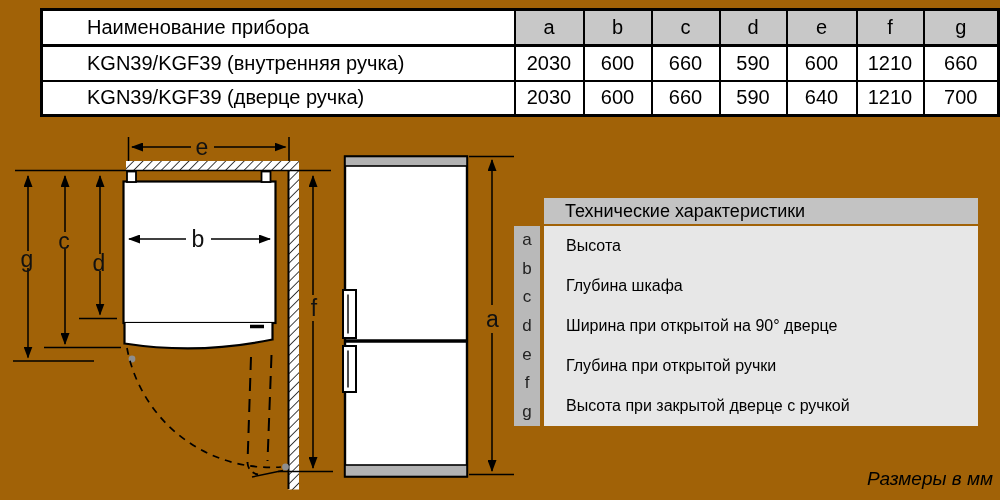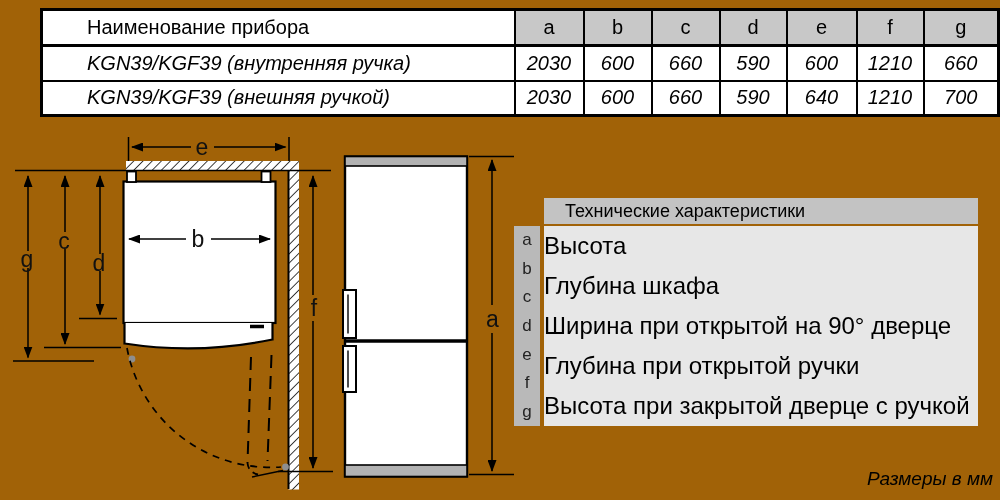--- a/index.html
+++ b/index.html
@@ -12,21 +12,21 @@
     position:absolute; left:40px; top:8px; width:957px;
     border-collapse:collapse; table-layout:fixed;
     font-size:20px; color:#000; background:#fff;
     border:3px solid #000;
   }
   .spec-table th, .spec-table td {
     border:2px solid #000; text-align:center; font-weight:400;
     padding:0; overflow:hidden; white-space:nowrap;
   }
   .spec-table thead tr { height:36px; }
-  .spec-table tbody tr { height:35px;font-style:italic; }
+  .spec-table tbody tr { height:35px; }
   .spec-table thead th { border-bottom:3px solid #000; }
   .spec-table .name-cell { text-align:left; padding-left:44px; }
   .spec-table thead .letter-cell { background:#c8c8c8; }
 
   
   .legend-title {
     position:absolute; left:544px; top:198px; width:434px; height:26px;
     background:#c3c3c3; font-size:18px; line-height:26px; padding-left:21px;
   }
   .legend-keys {
@@ -35,22 +35,22 @@
   }
   .legend-keys .key {
     flex:1; display:flex; align-items:center; justify-content:center;
     font-size:17px; color:#222;
   }
   .legend-body {
     position:absolute; left:544px; top:226px; width:434px; height:200px;
     background:#e7e7e7; display:flex; flex-direction:column;
   }
   .legend-body .lrow {
-    flex:1; display:flex; align-items:center; 
-    font-size:24px; white-space:nowrap;
+    flex:1; display:flex; align-items:center; padding-left:22px;
+    font-size:16px; white-space:nowrap;
   }
 
   
   .diagram { position:absolute; left:0; top:130px; }
   .diagram text {
     font-family:"Liberation Sans", sans-serif; font-size:23px; fill:#111;
     text-anchor:middle;
   }
 
   
@@ -93,21 +93,21 @@
         <td class="name-cell">KGN39/KGF39 (внутренняя ручка)</td>
         <td>2030</td>
         <td>600</td>
         <td>660</td>
         <td>590</td>
         <td>600</td>
         <td>1210</td>
         <td>660</td>
       </tr>
       <tr>
-        <td class="name-cell">KGN39/KGF39 (внешняя ручкой)</td>
+        <td class="name-cell">KGN39/KGF39 (дверце ручка)</td>
         <td>2030</td>
         <td>600</td>
         <td>660</td>
         <td>590</td>
         <td>640</td>
         <td>1210</td>
         <td>700</td>
       </tr>
     </tbody>
   </table>

